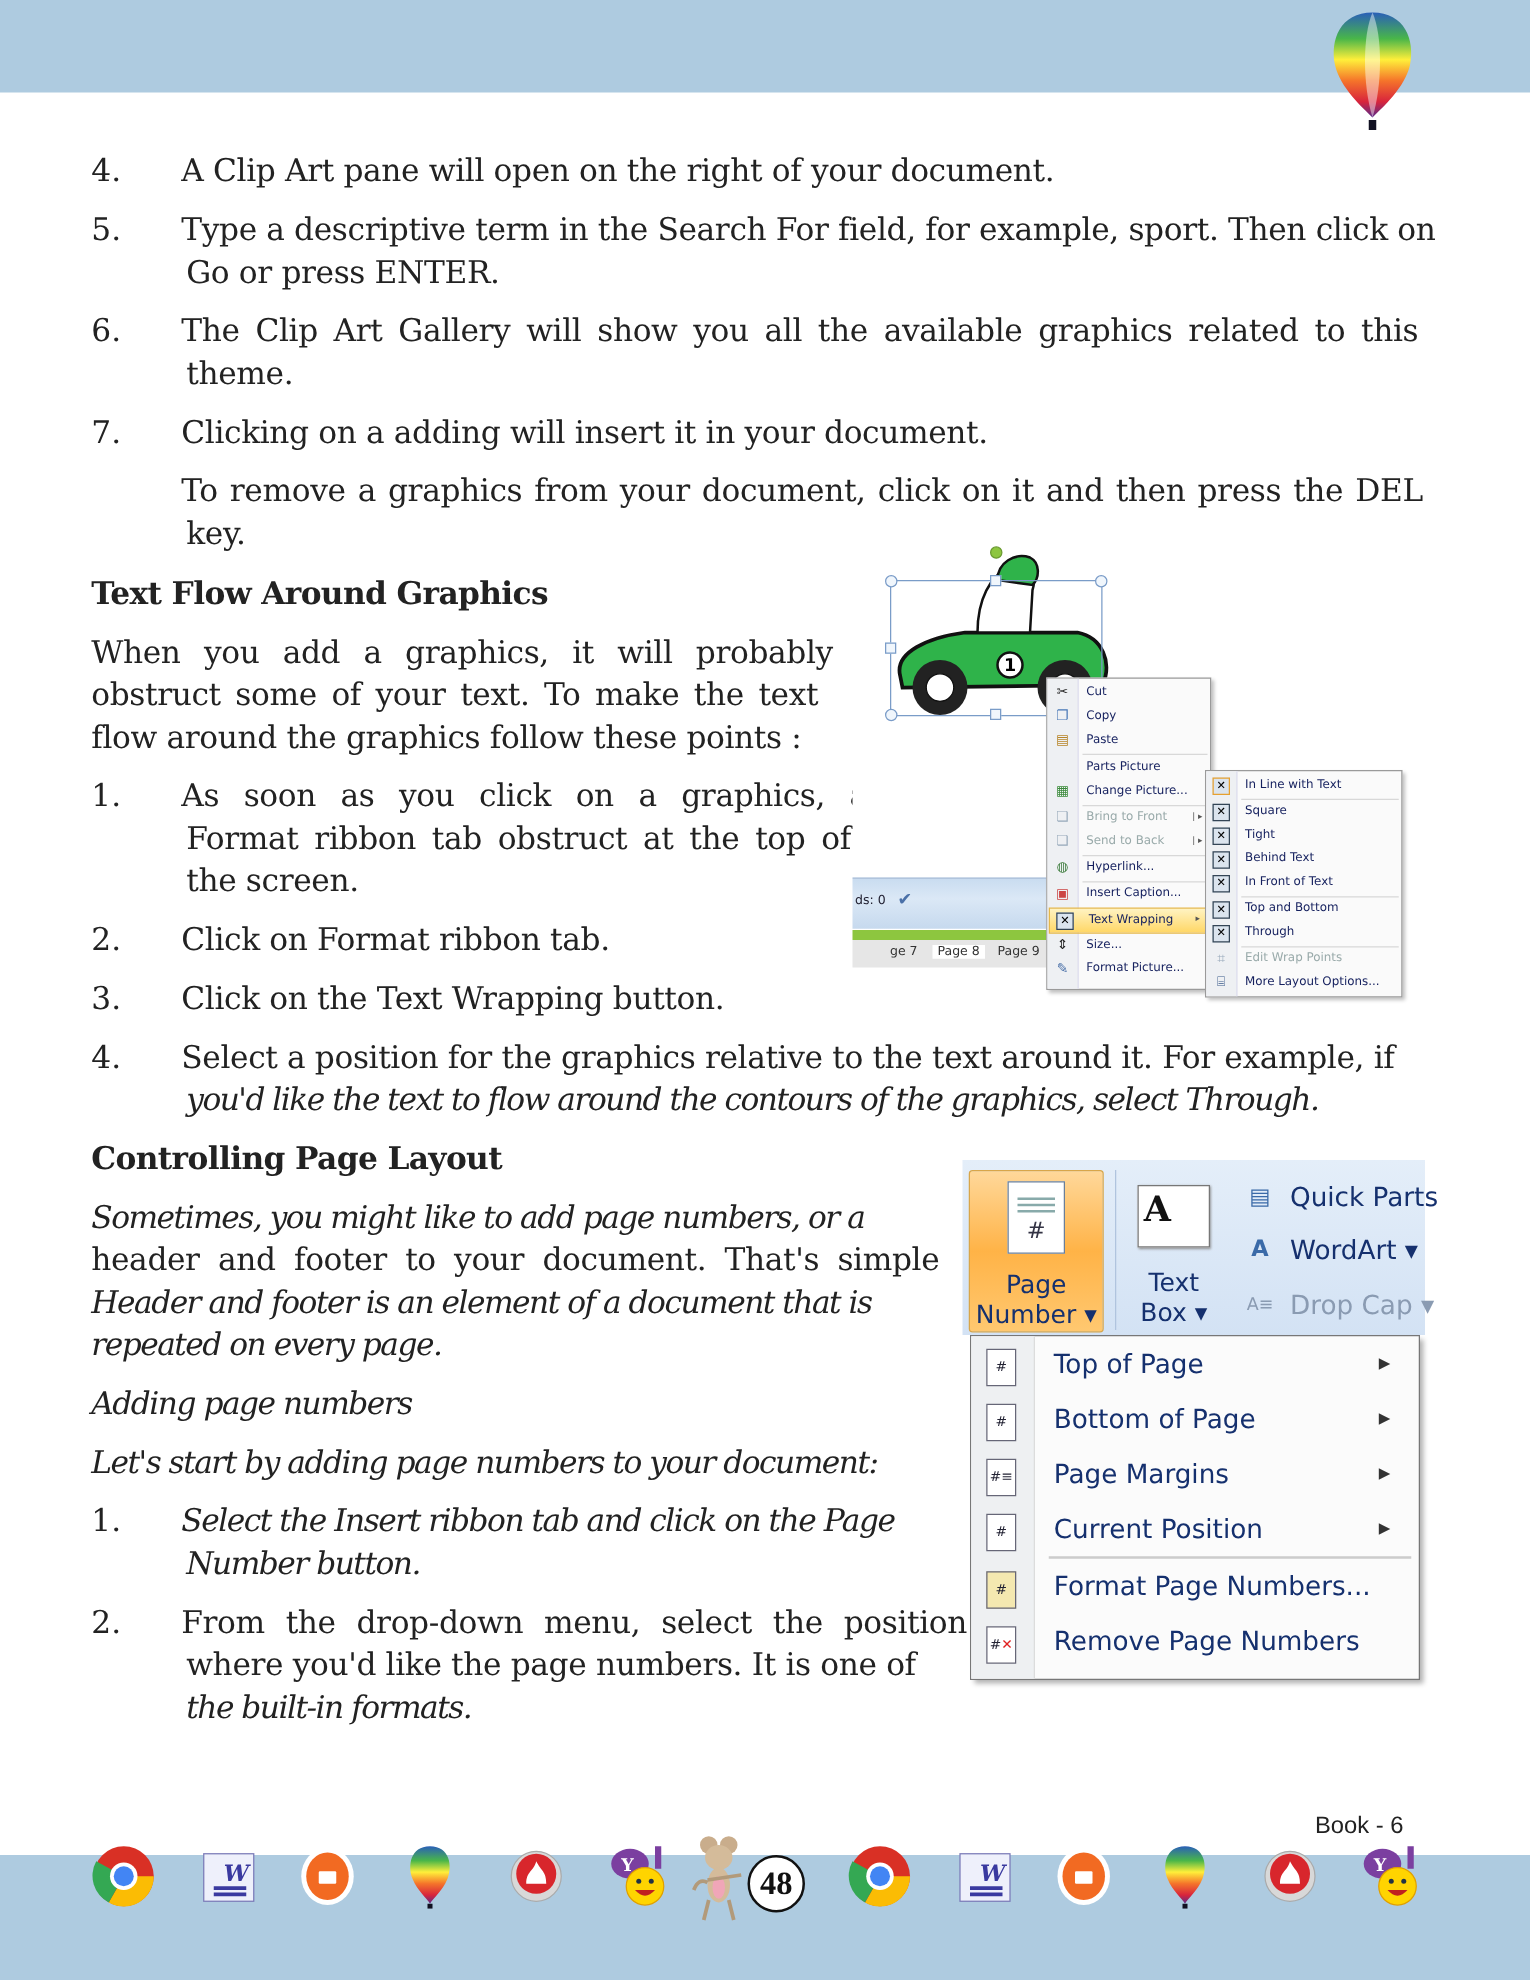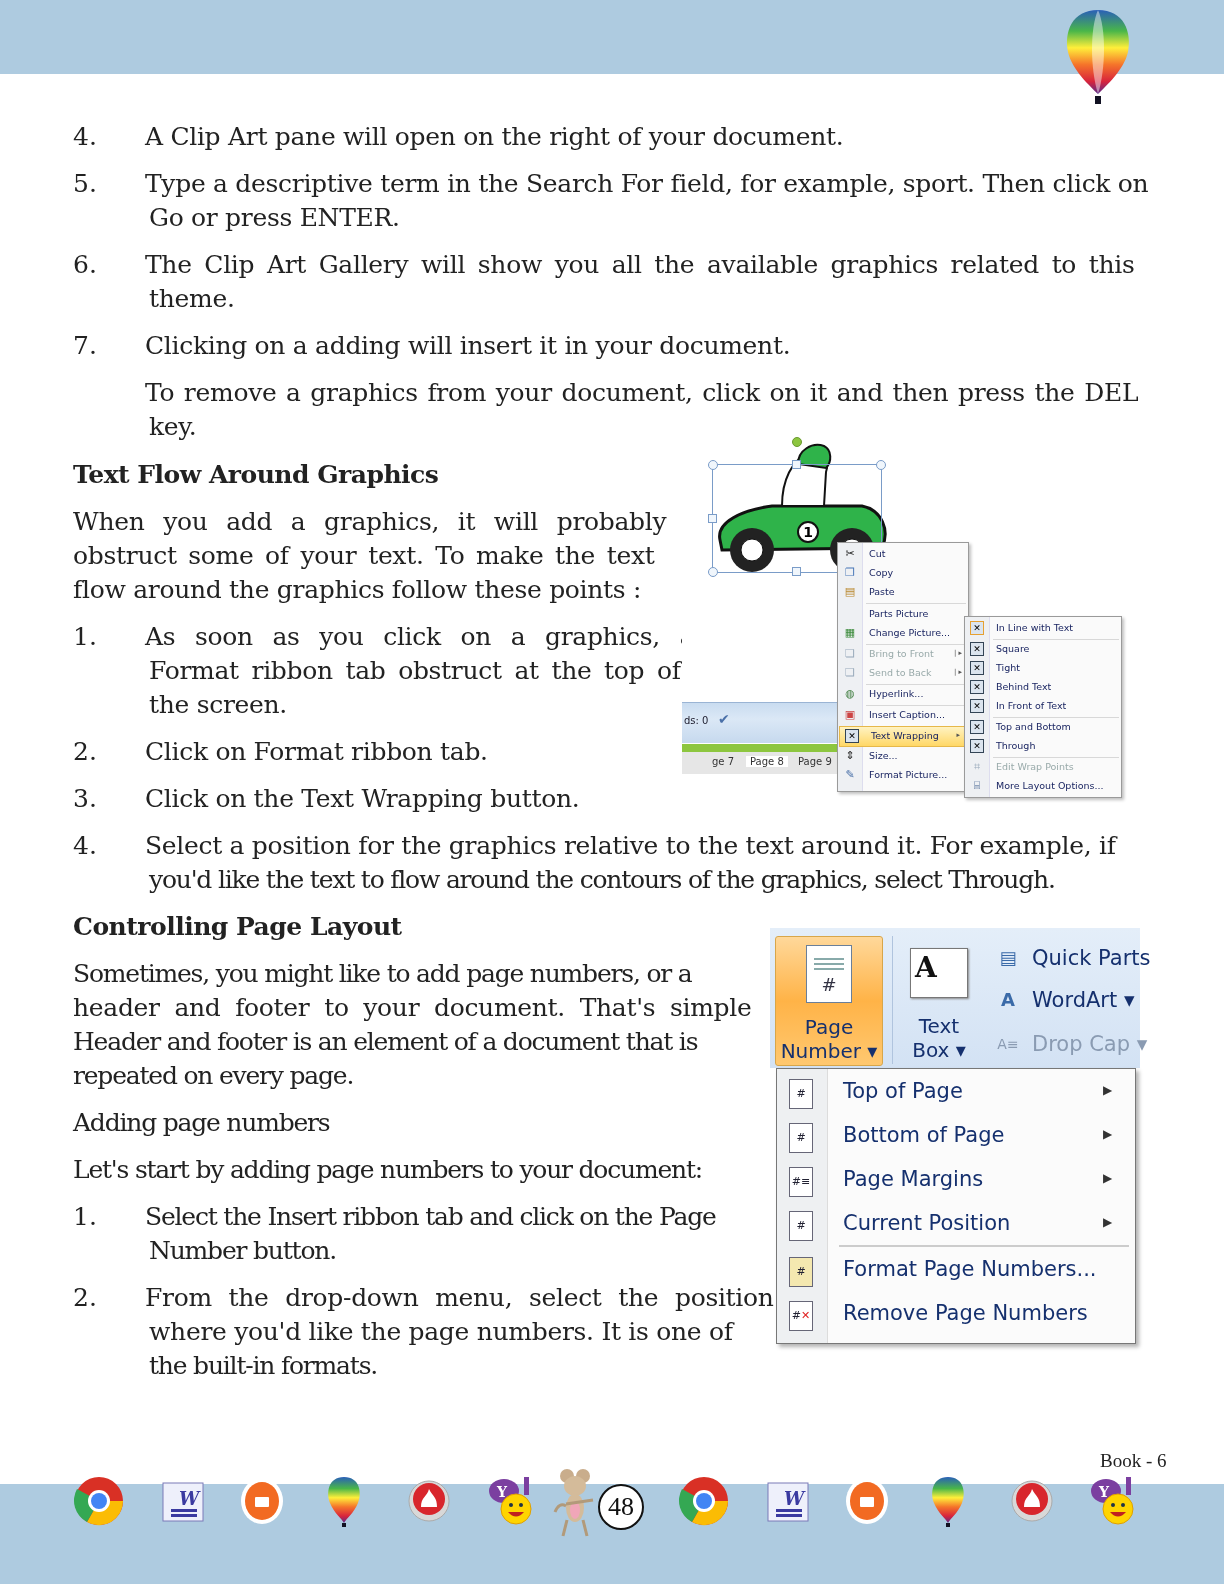--- a/index.html
+++ b/index.html
@@ -4,21 +4,21 @@
 <style>
   html, body { margin:0; padding:0; }
   body { width:1224px; height:1584px; position:relative; background:#ffffff; overflow:hidden;
          font-family:"DejaVu Serif", serif; color:#222; }
   .topbar { position:absolute; left:0; top:0; width:1224px; height:74px; background:#aecbe0; }
   .botbar { position:absolute; left:0; top:1484px; width:1224px; height:100px; background:#aecbe0; }
   .balloon-top { position:absolute; left:1062px; top:8px; width:72px; height:98px; }
   .txt { position:absolute; font-size:25px; line-height:34px; letter-spacing:-0.3px; }
   .num { position:absolute; font-size:25px; line-height:34px; }
   .head { position:absolute; font-size:25px; font-weight:bold; line-height:34px; letter-spacing:-0.5px; }
-  .narrow { letter-spacing:-1.2px; }
+  .narrow { letter-spacing:-1.2px;font-style:italic; }
 
   
   .shot1 { position:absolute; left:682px; top:440px; width:448px; height:365px; background:#fff; }
   .statusbar { position:absolute; left:0; top:262px; width:170px; height:40px;
       background:linear-gradient(#c9dcf0,#dbe8f6 40%,#c6d9ee); border-top:1px solid #9ab4d4; }
   .greenline { position:absolute; left:0; top:304px; width:170px; height:8px; background:#8dc63f; }
   .tabsrow { position:absolute; left:0; top:312px; width:170px; height:22px; background:#e6e6e6; font-family:"DejaVu Sans",sans-serif; font-size:10px; }
   .tabsrow span { position:absolute; top:4px; color:#333;margin-left:28px; }
   .ctx { position:absolute; left:155px; top:102px; width:130px; height:248px; background:#fafafa;
       border:1px solid #9a9a9a; box-shadow:2px 2px 3px rgba(0,0,0,.25); font-family:"DejaVu Sans",sans-serif; font-size:9.5px; }
@@ -61,23 +61,23 @@
   .dd .gutter { position:absolute; left:0; top:0; width:50px; height:100%; background:#eef0f2; border-right:1px solid #dcdcdc; }
   .ddi { position:absolute; left:0; width:358px; height:40px; }
   .ddi .lbl { position:absolute; left:66px; top:6px; font-size:21px; color:#15306e; white-space:nowrap; }
   .ddi .ic { position:absolute; left:12px; top:6px; width:22px; height:28px; background:#fff; border:1px solid #667; font-size:11px; text-align:center; line-height:28px; color:#223; }
   .ddi .arr { position:absolute; left:326px; top:10px; font-size:12px; color:#333; }
   .ddsep { position:absolute; left:62px; top:176px; width:290px; height:2px; background:#ccc; }
 
   
   .ficon { position:absolute; top:1475px; width:52px; height:52px; }
   .pagenum { position:absolute; left:598px; top:1484px; width:42px; height:42px; border:2px solid #111; border-radius:50%; background:#fff;
-      font-family:"Liberation Serif",serif; font-weight:normal; font-size:26px; text-align:center; line-height:42px; color:#111; }
+      font-family:"Liberation Serif",serif; font-weight:bold; font-size:26px; text-align:center; line-height:42px; color:#111; }
   .mouse { position:absolute; left:553px; top:1466px; width:46px; height:72px; }
-  .booklbl { position:absolute; left:1100px; top:1450px; font-family:Liberation Serif, serif; font-size:19px; color:#222;text-align:right; }
+  .booklbl { position:absolute; left:1052px; top:1450px; font-family:Liberation Sans, sans-serif; font-size:19px; color:#222;text-align:right; }
 </style>
 </head>
 <body>
 
 <div class="topbar"></div>
 <svg class="balloon-top" viewBox="0 0 72 98">
   <defs>
     <linearGradient id="bg1" x1="0" y1="0" x2="0" y2="1">
       <stop offset="0" stop-color="#2a5fb8"></stop>
         <stop offset=".25" stop-color="#49b649"></stop>

